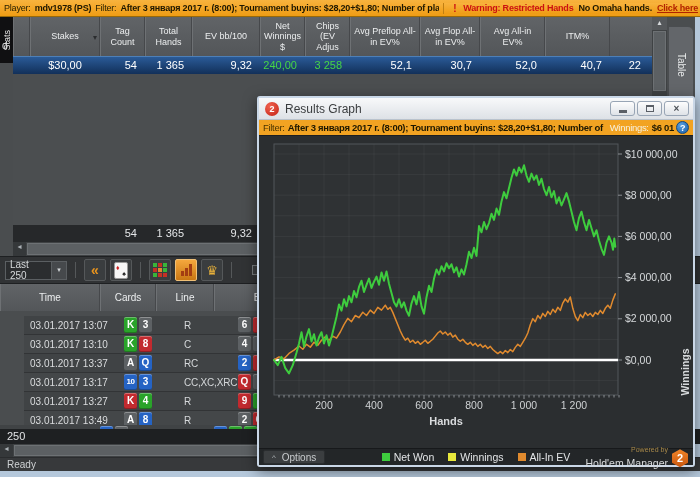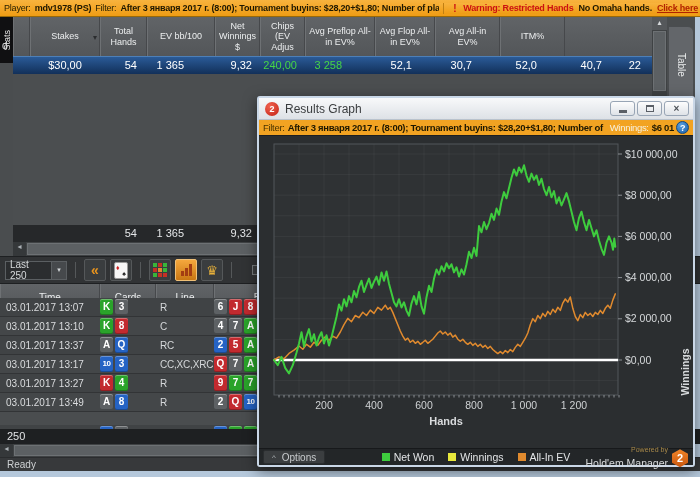--- a/index.html
+++ b/index.html
@@ -77,21 +77,21 @@
   .ico-trophy { color:#e8b13a; font-size:13px; line-height:1; }
   #marked { display:flex; align-items:center; gap:5px; margin-left:12px; }
   #marked .box { width:10px; height:10px; background:#3c3f41; border:1px solid #787c7f; }
   #marked .lbl { color:#b9bdc0; font-size:10px; }
 
   
   #hands-header { position:absolute; left:0; top:284px; width:320px; height:27px; display:flex;
     background:linear-gradient(#616467,#535659);}
   #hands-header .hc { border-right:1px solid #46484b; border-left:1px solid #6e7174; color:#eceeef;
     font-size:10px; display:flex; align-items:center; justify-content:center;}
-  #hands-rows { position:absolute; left:0; top:298px; width:320px; }
+  #hands-rows { position:absolute; left:0; top:316px; width:320px;padding-left:24px; }
   .hrow { display:flex; height:19px; border-bottom:1px solid #323436; background:#404345; align-items:center;}
   .hrow:nth-child(even){ background:#444749; }
   .hrow .time { width:100px; color:#dadcde; font-size:10px; padding-left:6px; }
   .hrow .cards { width:56px; display:flex; gap:2px; }
   .hrow .line { width:58px; color:#d5d8da; font-size:10px; padding-left:4px; letter-spacing:-0.2px;}
   .hrow .board { flex:1; display:flex; gap:2px; }
   .pcard { display:inline-block; width:13px; height:16px; line-height:15px; border-radius:2px;
     color:#fff; font-size:10px; font-weight:bold; text-align:center;
     box-shadow:inset 0 1px rgba(255,255,255,.3), inset 0 -1px rgba(0,0,0,.25);}
   .pcard.w { font-size:8px; letter-spacing:-0.5px; }
@@ -166,20 +166,21 @@
     </div>
   </div>
 
   <div class="vtab-left">
       <span>Stats</span>
     </div>
   <div id="clippedcol">d</div>
   <div id="stats-header">
       <div class="hc" style="width: 17px; flex: 0 0 auto;"></div>
       <div class="hc" style="width: 70px; flex: 0 0 auto;">Stakes<span class="arr">▾</span></div>
+      <div class="hc" style="width: 45px; flex: 0 0 auto;">Tag Count</div>
       <div class="hc" style="width: 47px; flex: 0 0 auto;">Total Hands</div>
       <div class="hc" style="width: 68px; flex: 0 0 auto;">EV bb/100</div>
       <div class="hc" style="width: 45px; flex: 0 0 auto;">Net Winnings $</div>
       <div class="hc" style="width: 45px; flex: 0 0 auto;">Chips (EV Adjus</div>
       <div class="hc" style="width: 70px; flex: 0 0 auto;">Avg Preflop All-in EV%</div>
       <div class="hc" style="width: 60px; flex: 0 0 auto;">Avg Flop All-in EV%</div>
       <div class="hc" style="width: 65px; flex: 0 0 auto;">Avg All-in EV%</div>
       <div class="hc" style="width: 65px; flex: 0 0 auto;">ITM%</div>
     </div>
   <div id="stats-row">

